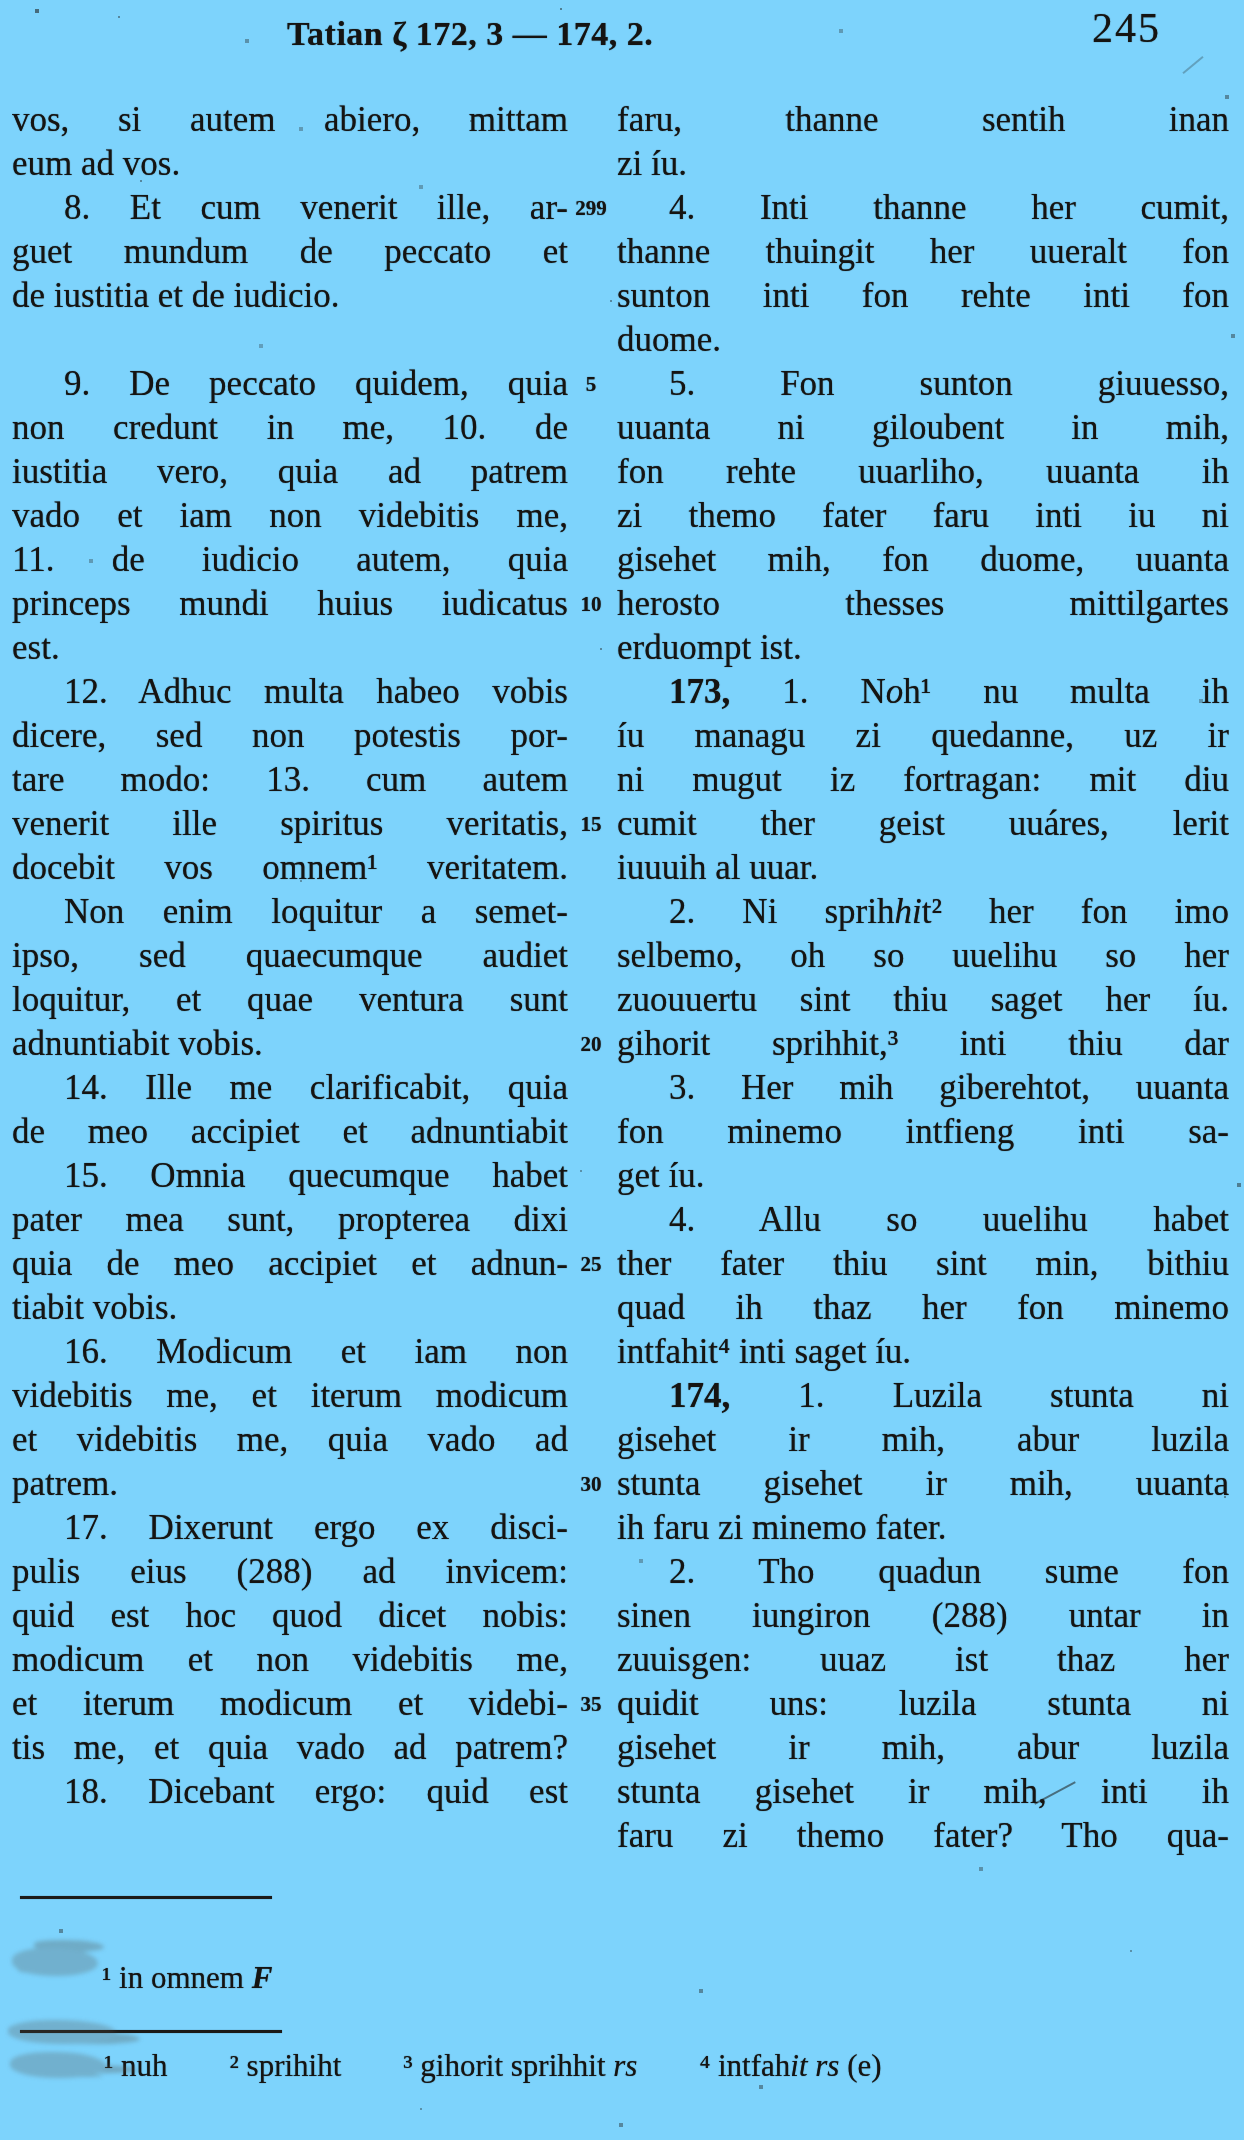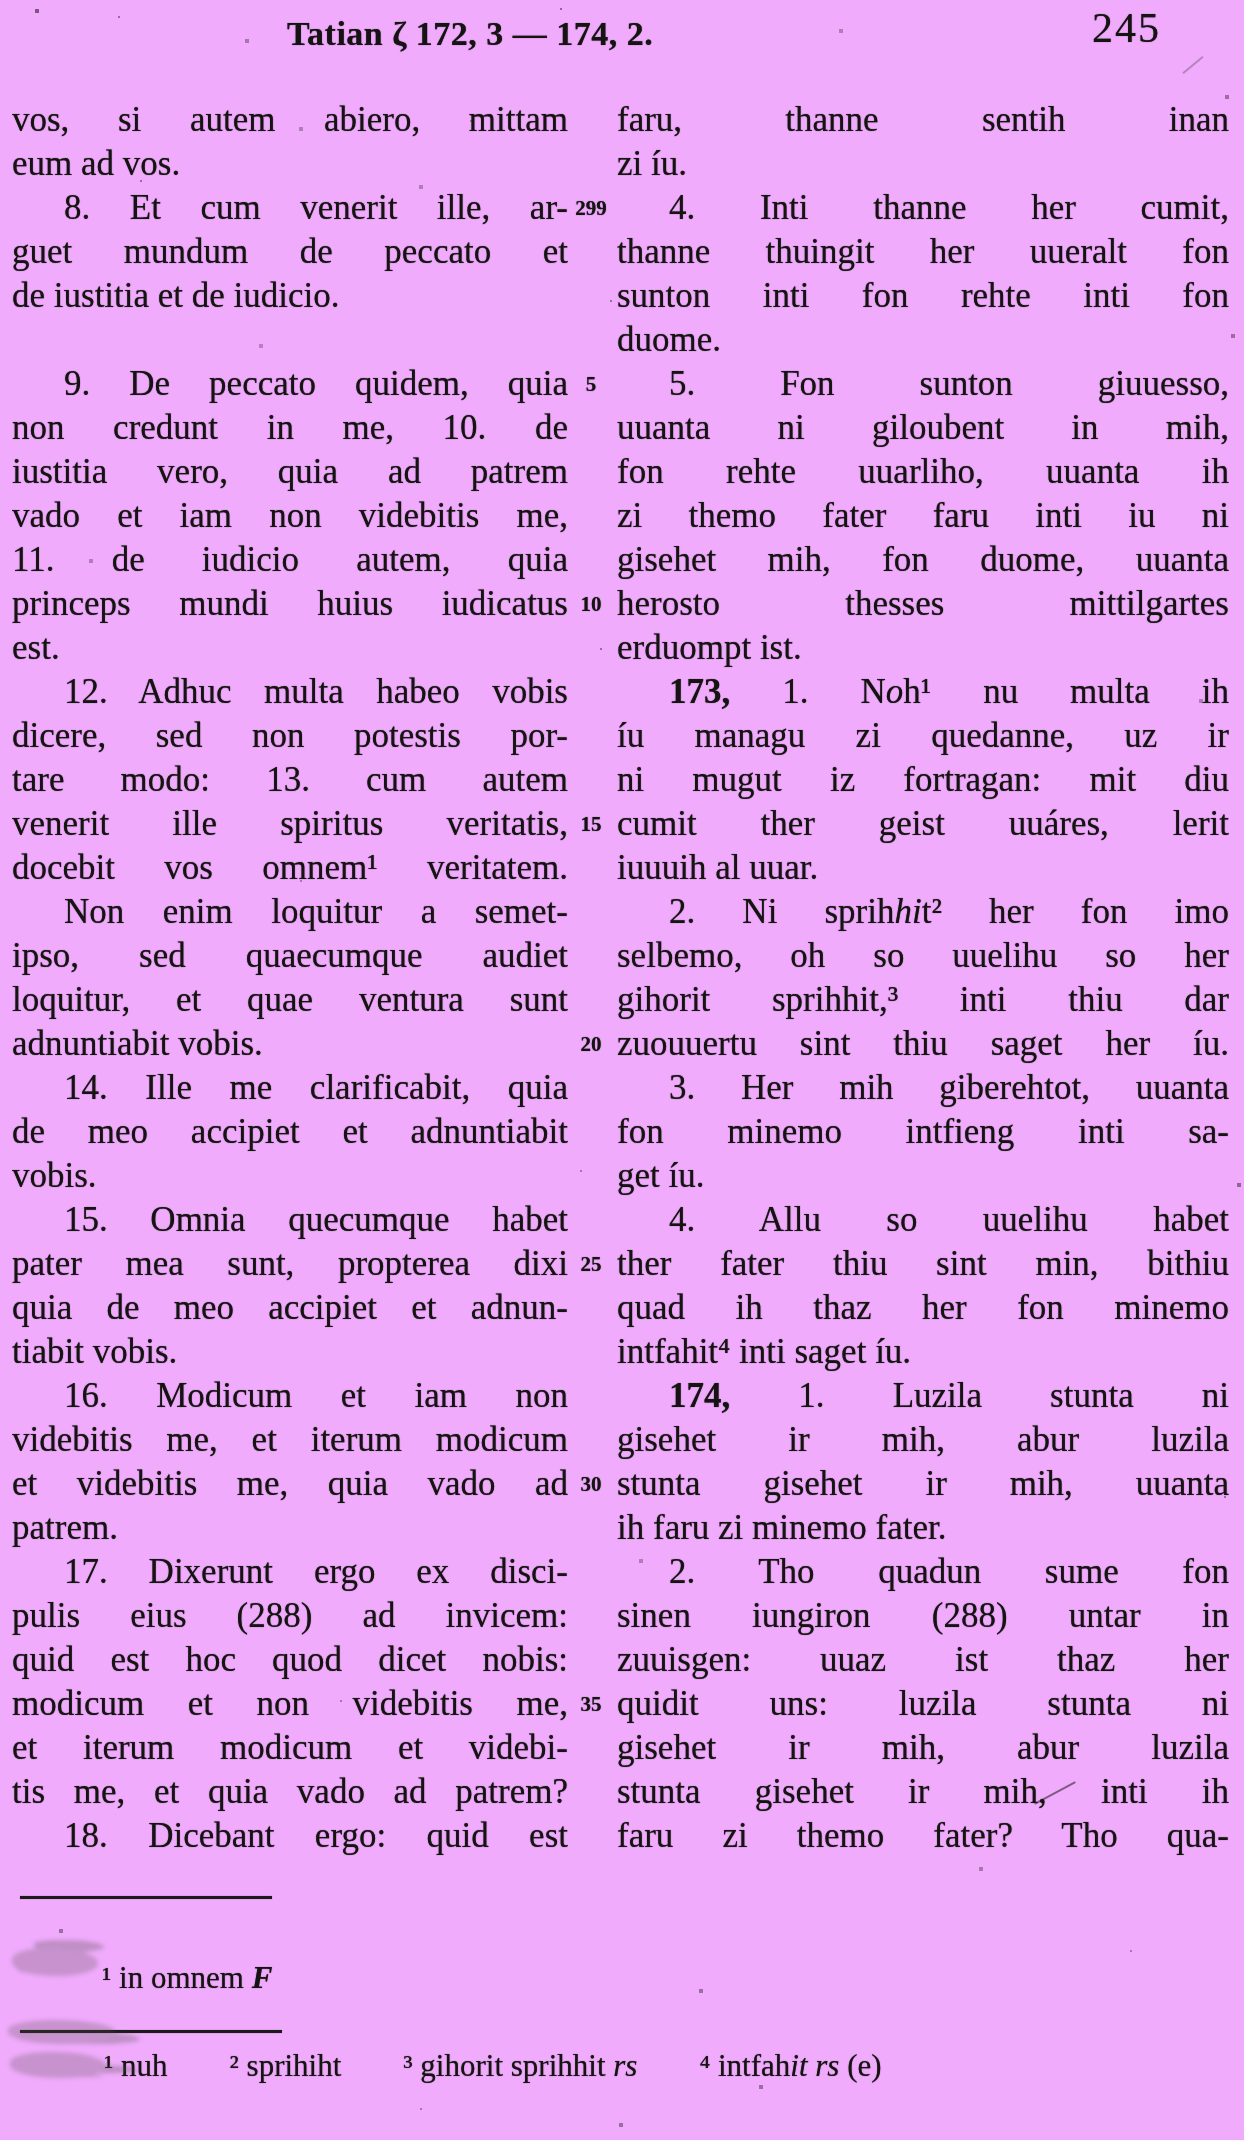--- a/index.html
+++ b/index.html
@@ -1,18 +1,18 @@
 <!DOCTYPE html>
 <html><head>
 <meta charset="utf-8">
 <style>
   html,body{margin:0;padding:0;background:#e8e8e4;}
   .page{
     position:relative;width:1244px;height:2140px;margin:0 auto;
-    background:#f0abfc;overflow:hidden;
+    background:#7dd3fc;overflow:hidden;
     font-family:"Liberation Serif","DejaVu Serif",serif;
     color:#151412;
   }
   .ink{text-shadow:0 0 1px rgba(20,18,14,.75);}
   .hdr-title{
     position:absolute;left:287px;top:12px;height:44px;line-height:44px;
     font-size:34px;font-weight:bold;letter-spacing:.5px;
   }
   .hdr-page{
     position:absolute;left:1092px;top:4px;height:48px;line-height:48px;
@@ -116,21 +116,20 @@
       <div class="line j">dicere, sed non potestis por-</div>
       <div class="line j">tare modo: 13. cum autem</div>
       <div class="line j">venerit ille spiritus veritatis,</div>
       <div class="line j">docebit vos omnem¹ veritatem.</div>
       <div class="line j in">Non enim loquitur a semet-</div>
       <div class="line j">ipso, sed quaecumque audiet</div>
       <div class="line j">loquitur, et quae ventura sunt</div>
       <div class="line">adnuntiabit vobis.</div>
       <div class="line j in">14. Ille me clarificabit, quia</div>
       <div class="line j">de meo accipiet et adnuntiabit</div>
-      <div class="line">vobis.</div>
       <div class="line j in">15. Omnia quecumque habet</div>
       <div class="line j">pater mea sunt, propterea dixi</div>
       <div class="line j">quia de meo accipiet et adnun-</div>
       <div class="line">tiabit vobis.</div>
       <div class="line j in">16. Modicum et iam non</div>
       <div class="line j">videbitis me, et iterum modicum</div>
       <div class="line j">et videbitis me, quia vado ad</div>
       <div class="line">patrem.</div>
       <div class="line j in">17. Dixerunt ergo ex disci-</div>
       <div class="line j">pulis eius (288) ad invicem:</div>
@@ -166,22 +165,22 @@
       <div class="line j">gisehet mih, fon duome, uuanta</div>
       <div class="line j">herosto thesses mittilgartes</div>
       <div class="line">erduompt ist.</div>
       <div class="line j in"><span class="bd">173,</span><span> 1. </span><span>N</span><span class="it">o</span><span>h¹ nu multa ih</span></div>
       <div class="line j">íu managu zi quedanne, uz ir</div>
       <div class="line j">ni mugut iz fortragan: mit diu</div>
       <div class="line j">cumit ther geist uuáres, lerit</div>
       <div class="line">iuuuih al uuar.</div>
       <div class="line j in"><span>2. Ni sprih</span><span class="it">hi</span><span>t² her fon imo</span></div>
       <div class="line j">selbemo, oh so uuelihu so her</div>
+      <div class="line j">zuouuertu sint thiu saget her íu.</div>
       <div class="line j">gihorit sprihhit,³ inti thiu dar</div>
-      <div class="line j">zuouuertu sint thiu saget her íu.</div>
       <div class="line j in">3. Her mih giberehtot, uuanta</div>
       <div class="line j">fon minemo intfieng inti sa-</div>
       <div class="line">get íu.</div>
       <div class="line j in">4. Allu so uuelihu habet</div>
       <div class="line j">ther fater thiu sint min, bithiu</div>
       <div class="line j">quad ih thaz her fon minemo</div>
       <div class="line">intfahit⁴ inti saget íu.</div>
       <div class="line j in"><span class="bd">174,</span><span> 1. Luzila stunta ni</span></div>
       <div class="line j">gisehet ir mih, abur luzila</div>
       <div class="line j">stunta gisehet ir mih, uuanta</div>

